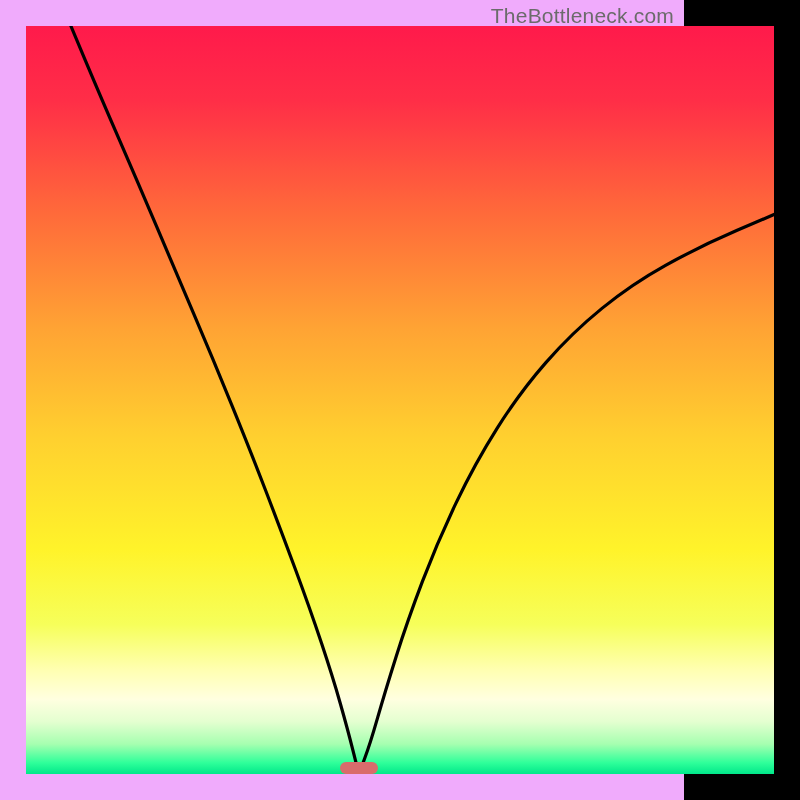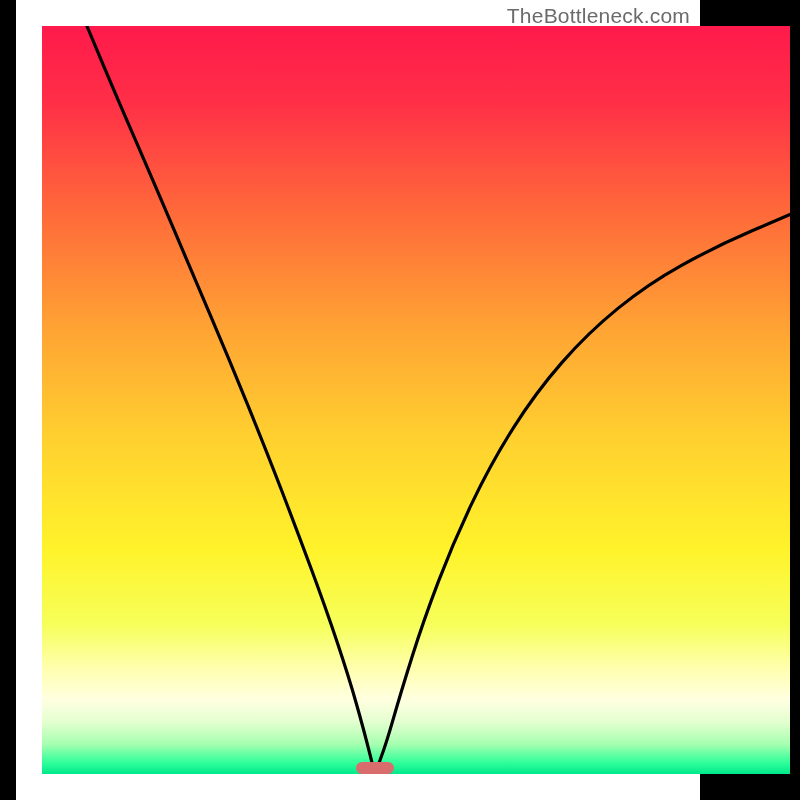--- a/index.html
+++ b/index.html
@@ -6,25 +6,25 @@
     margin: 0;
     padding: 0;
     width: 800px;
     height: 800px;
     overflow: hidden;
     background: #000;
     font-family: Arial, Helvetica, sans-serif;
   }
   .frame {
     position: absolute;
-    left: 16px;
+    left: 0;
     top: 0;
     width: 684px;
     height: 800px;
-    background: #ffffff;
+    background: #f0abfc;
   }
   .plot-area {
     position: absolute;
     left: 26px;
     top: 26px;
     width: 748px;
     height: 748px;
   }
   .gradient {
     position: absolute;

